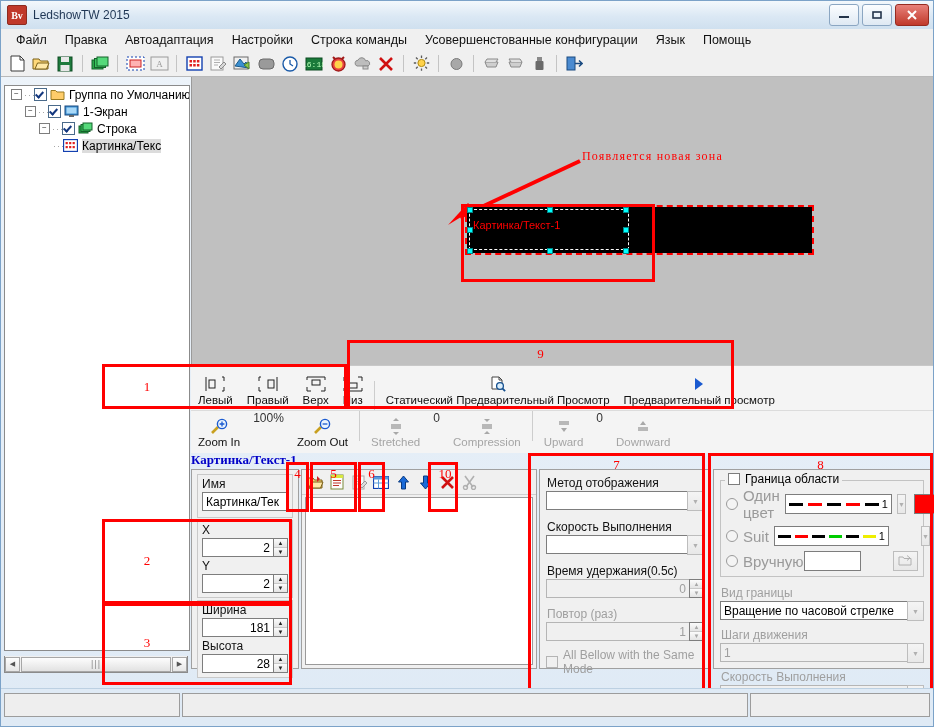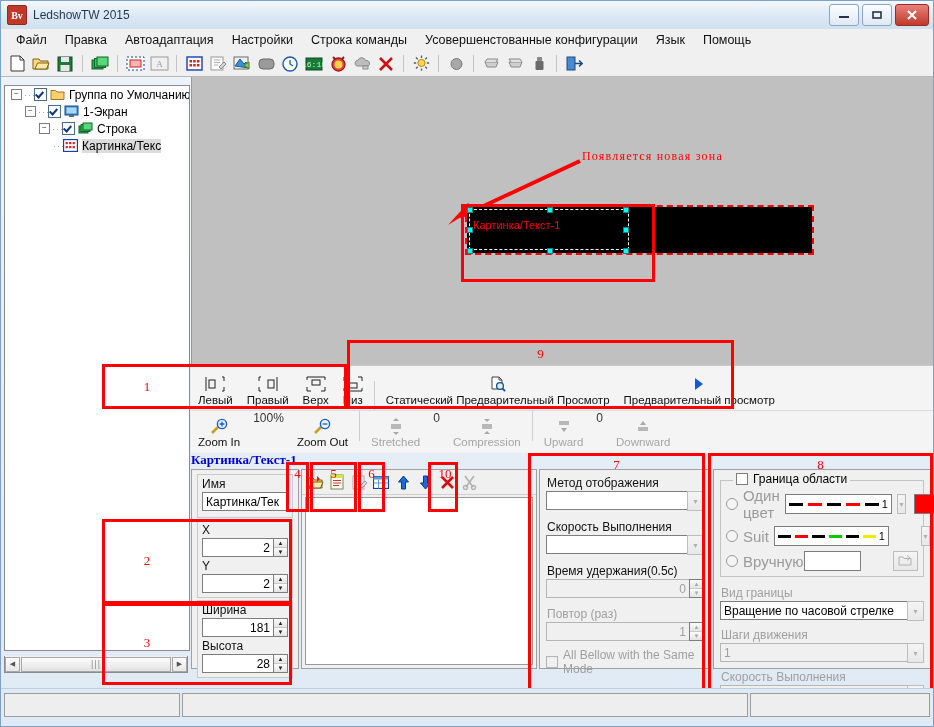--- a/index.html
+++ b/index.html
@@ -201,21 +201,21 @@
   .cbox.dis{background:#f0f0f0;border-color:#b4b4b4;}
   
   .pb{
     position:absolute;left:522px;top:0;right:2px;bottom:20px;
     background:#f0f0f0;border:1px solid #a0a0a0;box-sizing:border-box;padding:4px 6px;
   }
   .fieldset{
     border:1px solid #c3c3c3;padding:6px 5px 5px;margin-top:6px;position:relative;
   }
   .legend{
-    position:absolute;top:-9px;left:12px;background:#f0f0f0;padding:0 3px;
+    position:absolute;top:-9px;left:4px;background:#f0f0f0;padding:0 3px;
     display:flex;align-items:center;gap:5px;font-size:12px;
   }
   .radio-row{display:flex;align-items:center;gap:5px;margin-bottom:5px;}
   .radio{
     width:12px;height:12px;border-radius:50%;border:1px solid #9a9a9a;
     background:#f4f4f4;box-sizing:border-box;flex:none;
   }
   .rlab{width:56px;font-size:15px;color:#9a9a9a;}
   .swatch{width:22px;height:20px;background:#f00;border:1px solid #7d7d7d;box-sizing:border-box;margin-left:3px;flex:none;}
   .lineprev{

